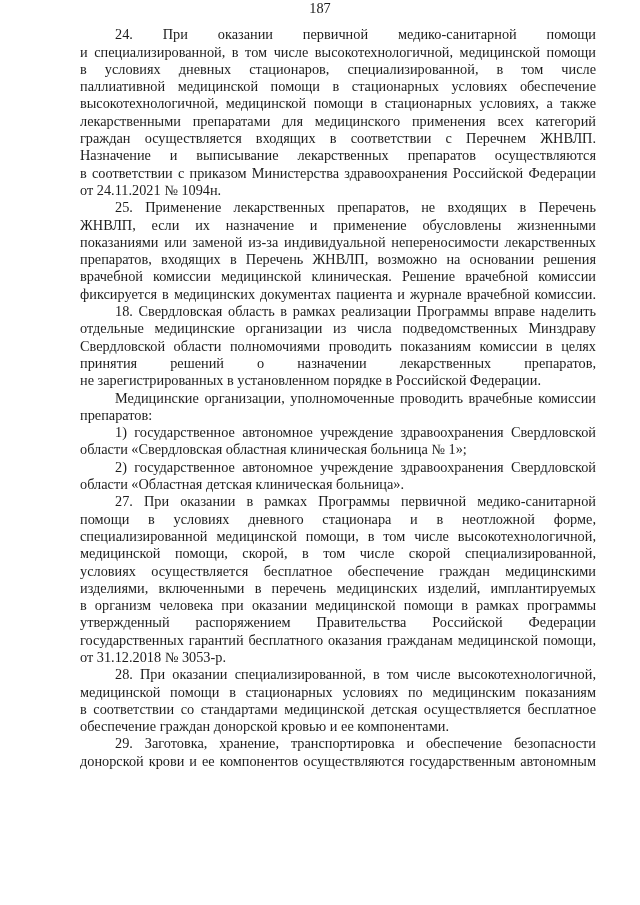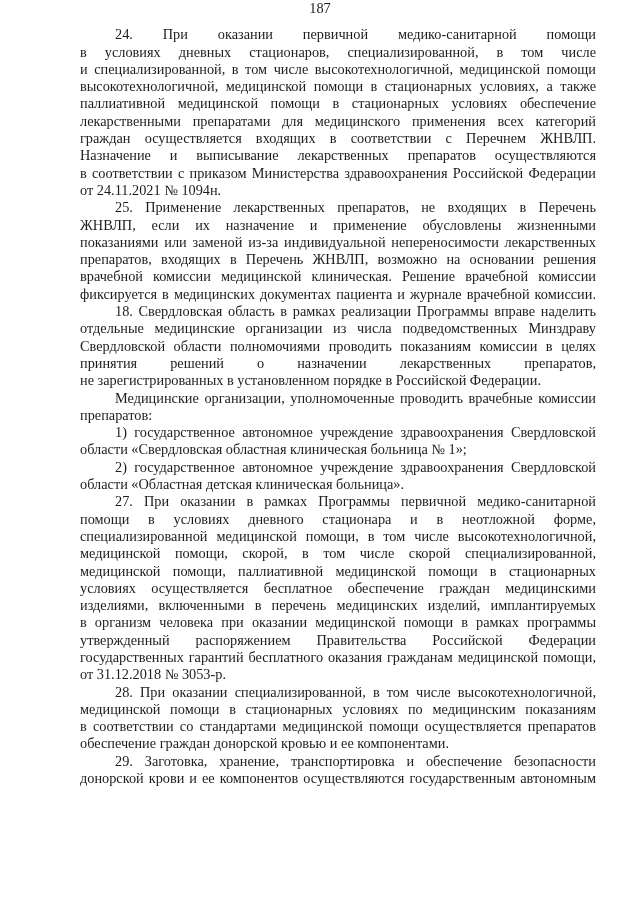--- a/index.html
+++ b/index.html
@@ -49,24 +49,24 @@
   }
 </style>
 </head>
 <body>
 
 <div class="page">
   <div class="page-number">187</div>
   <div class="document-body">
       <div class="paragraph">
         <div class="line first">24.&nbsp;При оказании первичной медико-санитарной помощи</div>
+        <div class="line">и специализированной, в том числе высокотехнологичной, медицинской помощи</div>
         <div class="line">в&nbsp;условиях дневных стационаров, специализированной, в том числе</div>
-        <div class="line">и специализированной, в том числе высокотехнологичной, медицинской помощи</div>
+        <div class="line">паллиативной медицинской помощи в стационарных условиях обеспечение</div>
         <div class="line">высокотехнологичной, медицинской помощи в стационарных условиях, а также</div>
-        <div class="line">паллиативной медицинской помощи в стационарных условиях обеспечение</div>
         <div class="line">лекарственными препаратами для медицинского применения всех категорий</div>
         <div class="line">граждан осуществляется входящих в соответствии с Перечнем ЖНВЛП.</div>
         <div class="line">Назначение и выписывание лекарственных препаратов осуществляются</div>
         <div class="line">в соответствии с приказом Министерства здравоохранения Российской Федерации</div>
         <div class="line para-last">от 24.11.2021 № 1094н.</div>
       </div>
       <div class="paragraph">
         <div class="line first">25.&nbsp;Применение лекарственных препаратов, не входящих в Перечень</div>
         <div class="line">ЖНВЛП, если их назначение и применение обусловлены жизненными</div>
         <div class="line">показаниями или заменой из-за индивидуальной непереносимости лекарственных</div>
@@ -91,32 +91,31 @@
       </div>
       <div class="paragraph">
         <div class="line first">2) государственное автономное учреждение здравоохранения Свердловской</div>
         <div class="line para-last">области «Областная детская клиническая больница».</div>
       </div>
       <div class="paragraph">
         <div class="line first">27.&nbsp;При оказании в рамках Программы первичной медико-санитарной</div>
         <div class="line">помощи в условиях дневного стационара и в неотложной форме,</div>
         <div class="line">специализированной медицинской помощи, в том числе высокотехнологичной,</div>
         <div class="line">медицинской помощи, скорой, в&nbsp;том числе скорой специализированной,</div>
-        <div class="line">медицинской помощи, паллиативной медицинской помощи в стационарных</div>
         <div class="line">условиях осуществляется бесплатное обеспечение граждан медицинскими</div>
         <div class="line">изделиями, включенными в перечень медицинских изделий, имплантируемых</div>
         <div class="line">в организм человека при оказании медицинской помощи в рамках программы</div>
         <div class="line">утвержденный распоряжением Правительства Российской Федерации</div>
         <div class="line">государственных гарантий бесплатного оказания гражданам медицинской помощи,</div>
         <div class="line para-last">от 31.12.2018 № 3053-р.</div>
       </div>
       <div class="paragraph">
         <div class="line first">28.&nbsp;При оказании специализированной, в том числе высокотехнологичной,</div>
         <div class="line">медицинской помощи в стационарных условиях по медицинским показаниям</div>
-        <div class="line">в соответствии со стандартами медицинской помощи осуществляется препаратов</div>
+        <div class="line">в соответствии со стандартами медицинской детская осуществляется бесплатное</div>
         <div class="line para-last">обеспечение граждан донорской кровью и ее компонентами.</div>
       </div>
       <div class="paragraph">
         <div class="line first">29.&nbsp;Заготовка, хранение, транспортировка и обеспечение безопасности</div>
         <div class="line">донорской крови и ее компонентов осуществляются государственным автономным</div>
       </div>
     </div>
 </div>
 
 </body></html>

